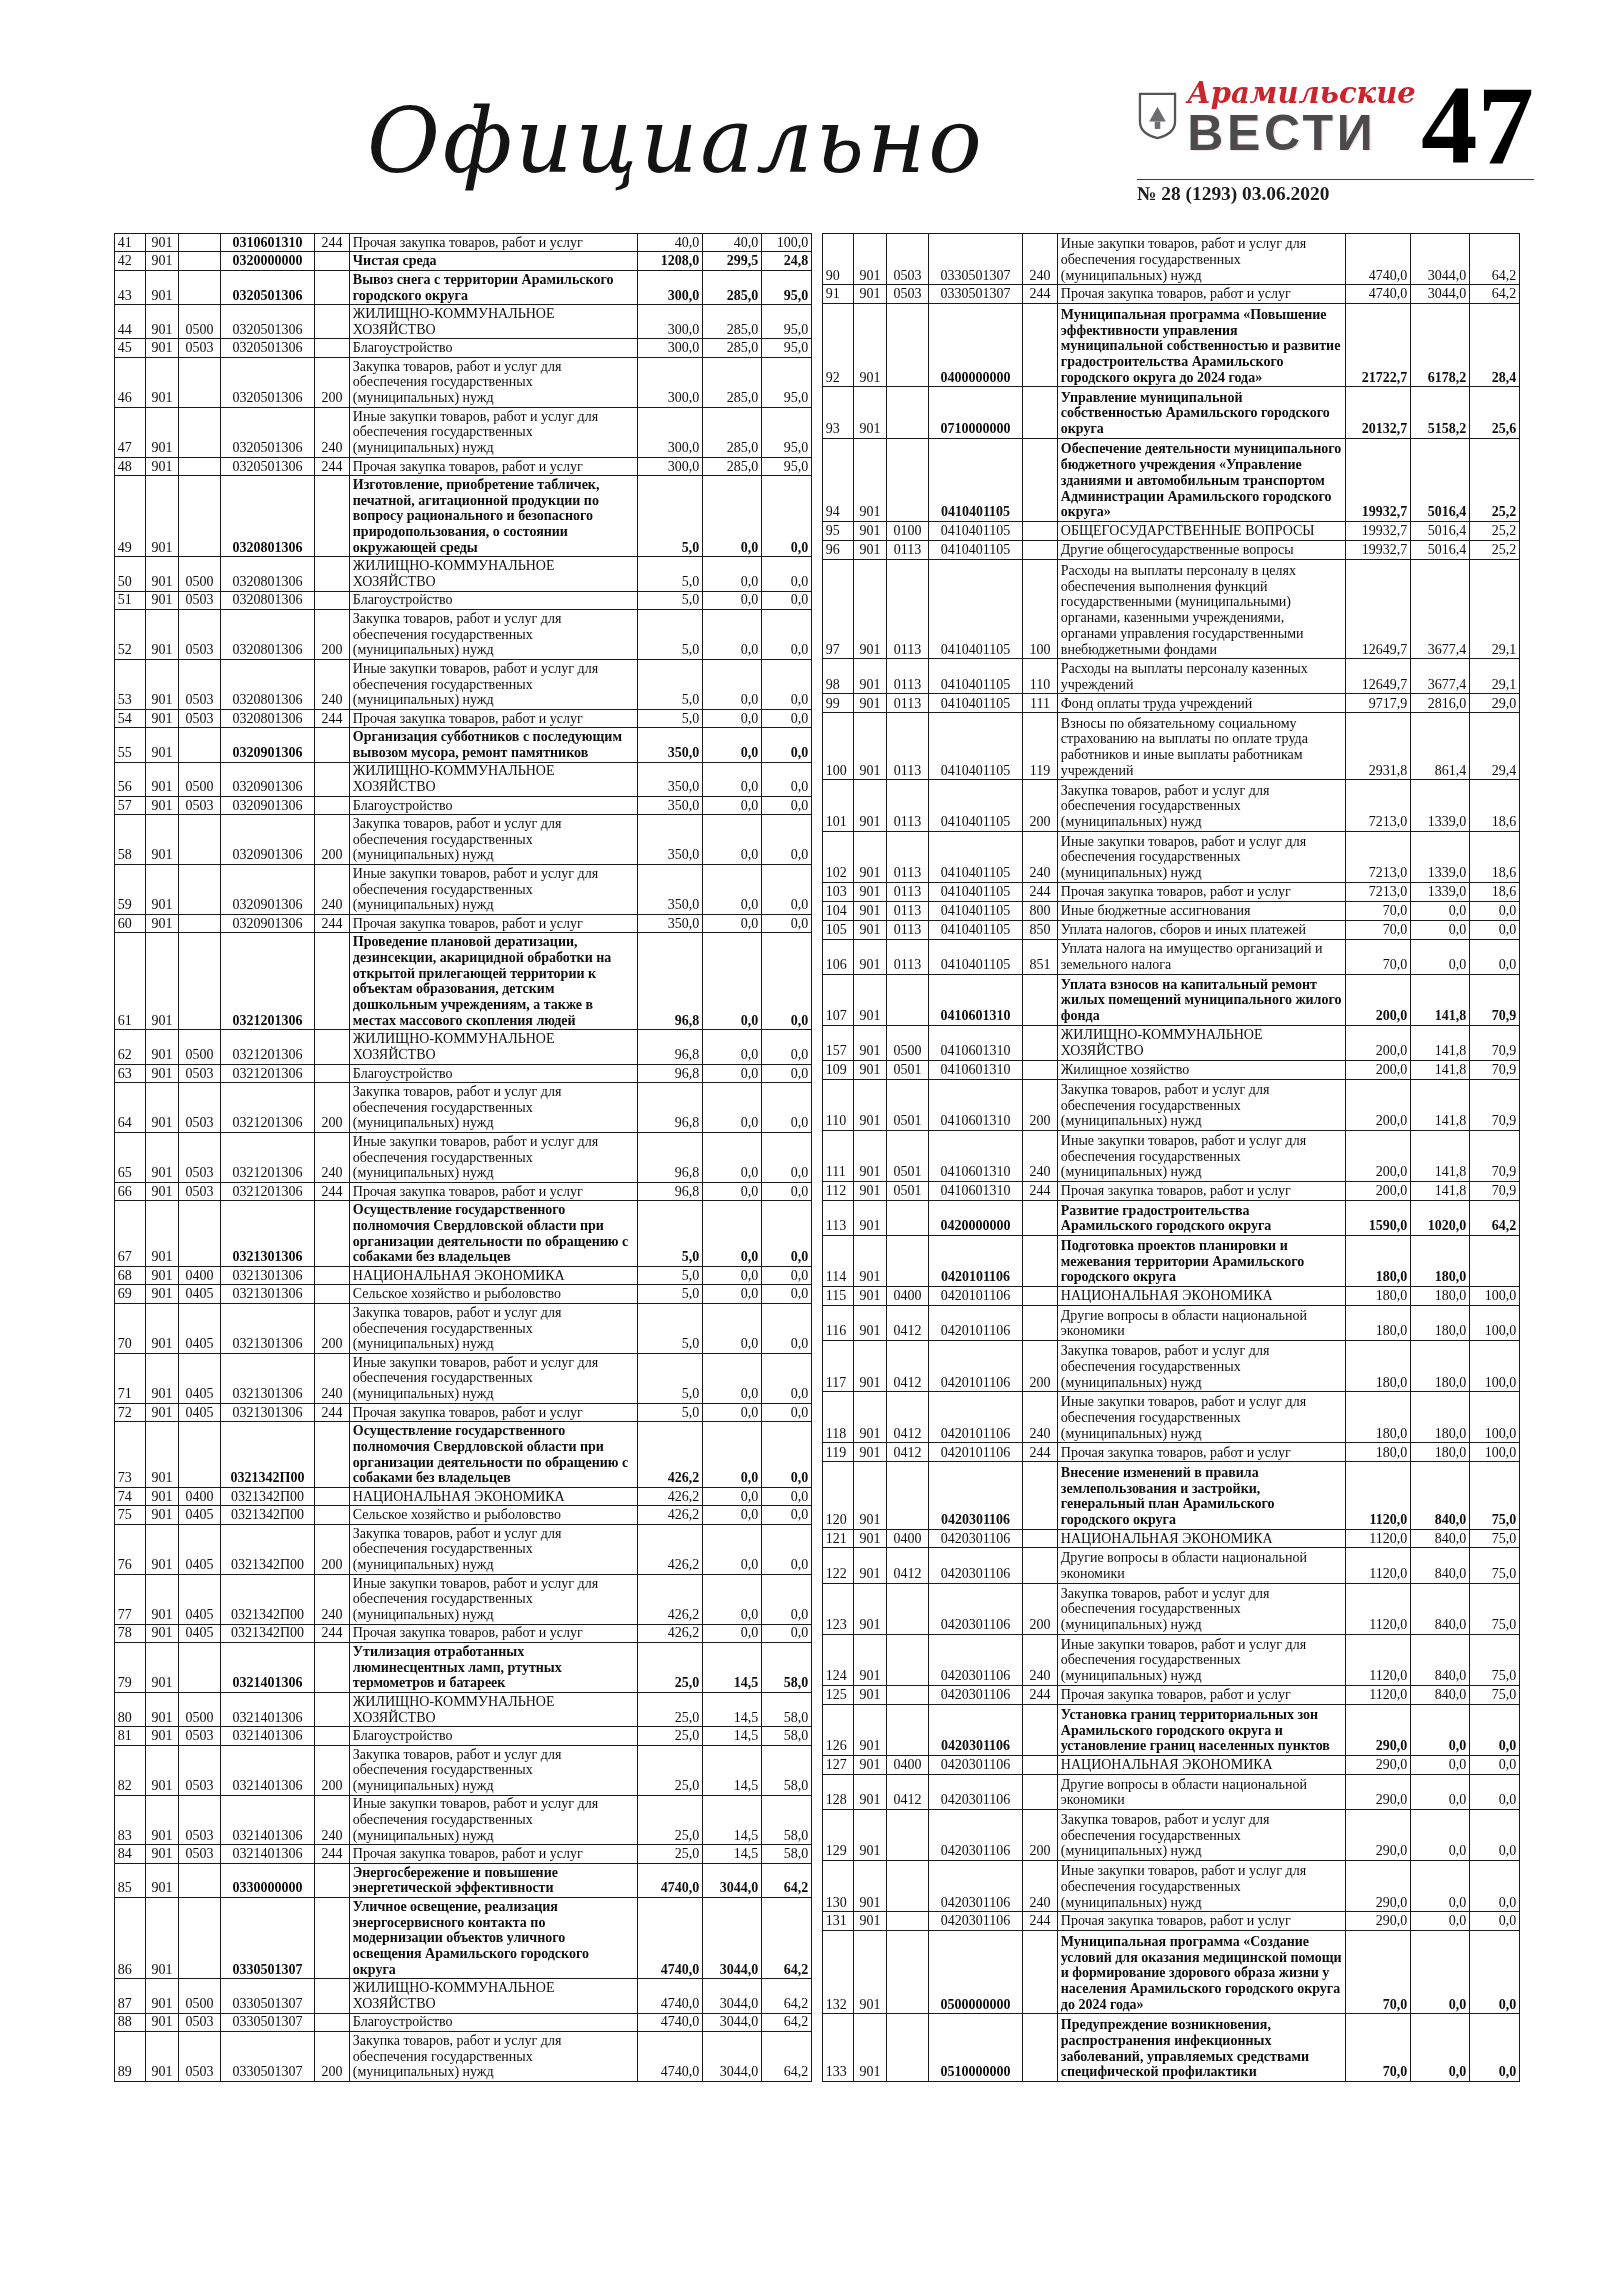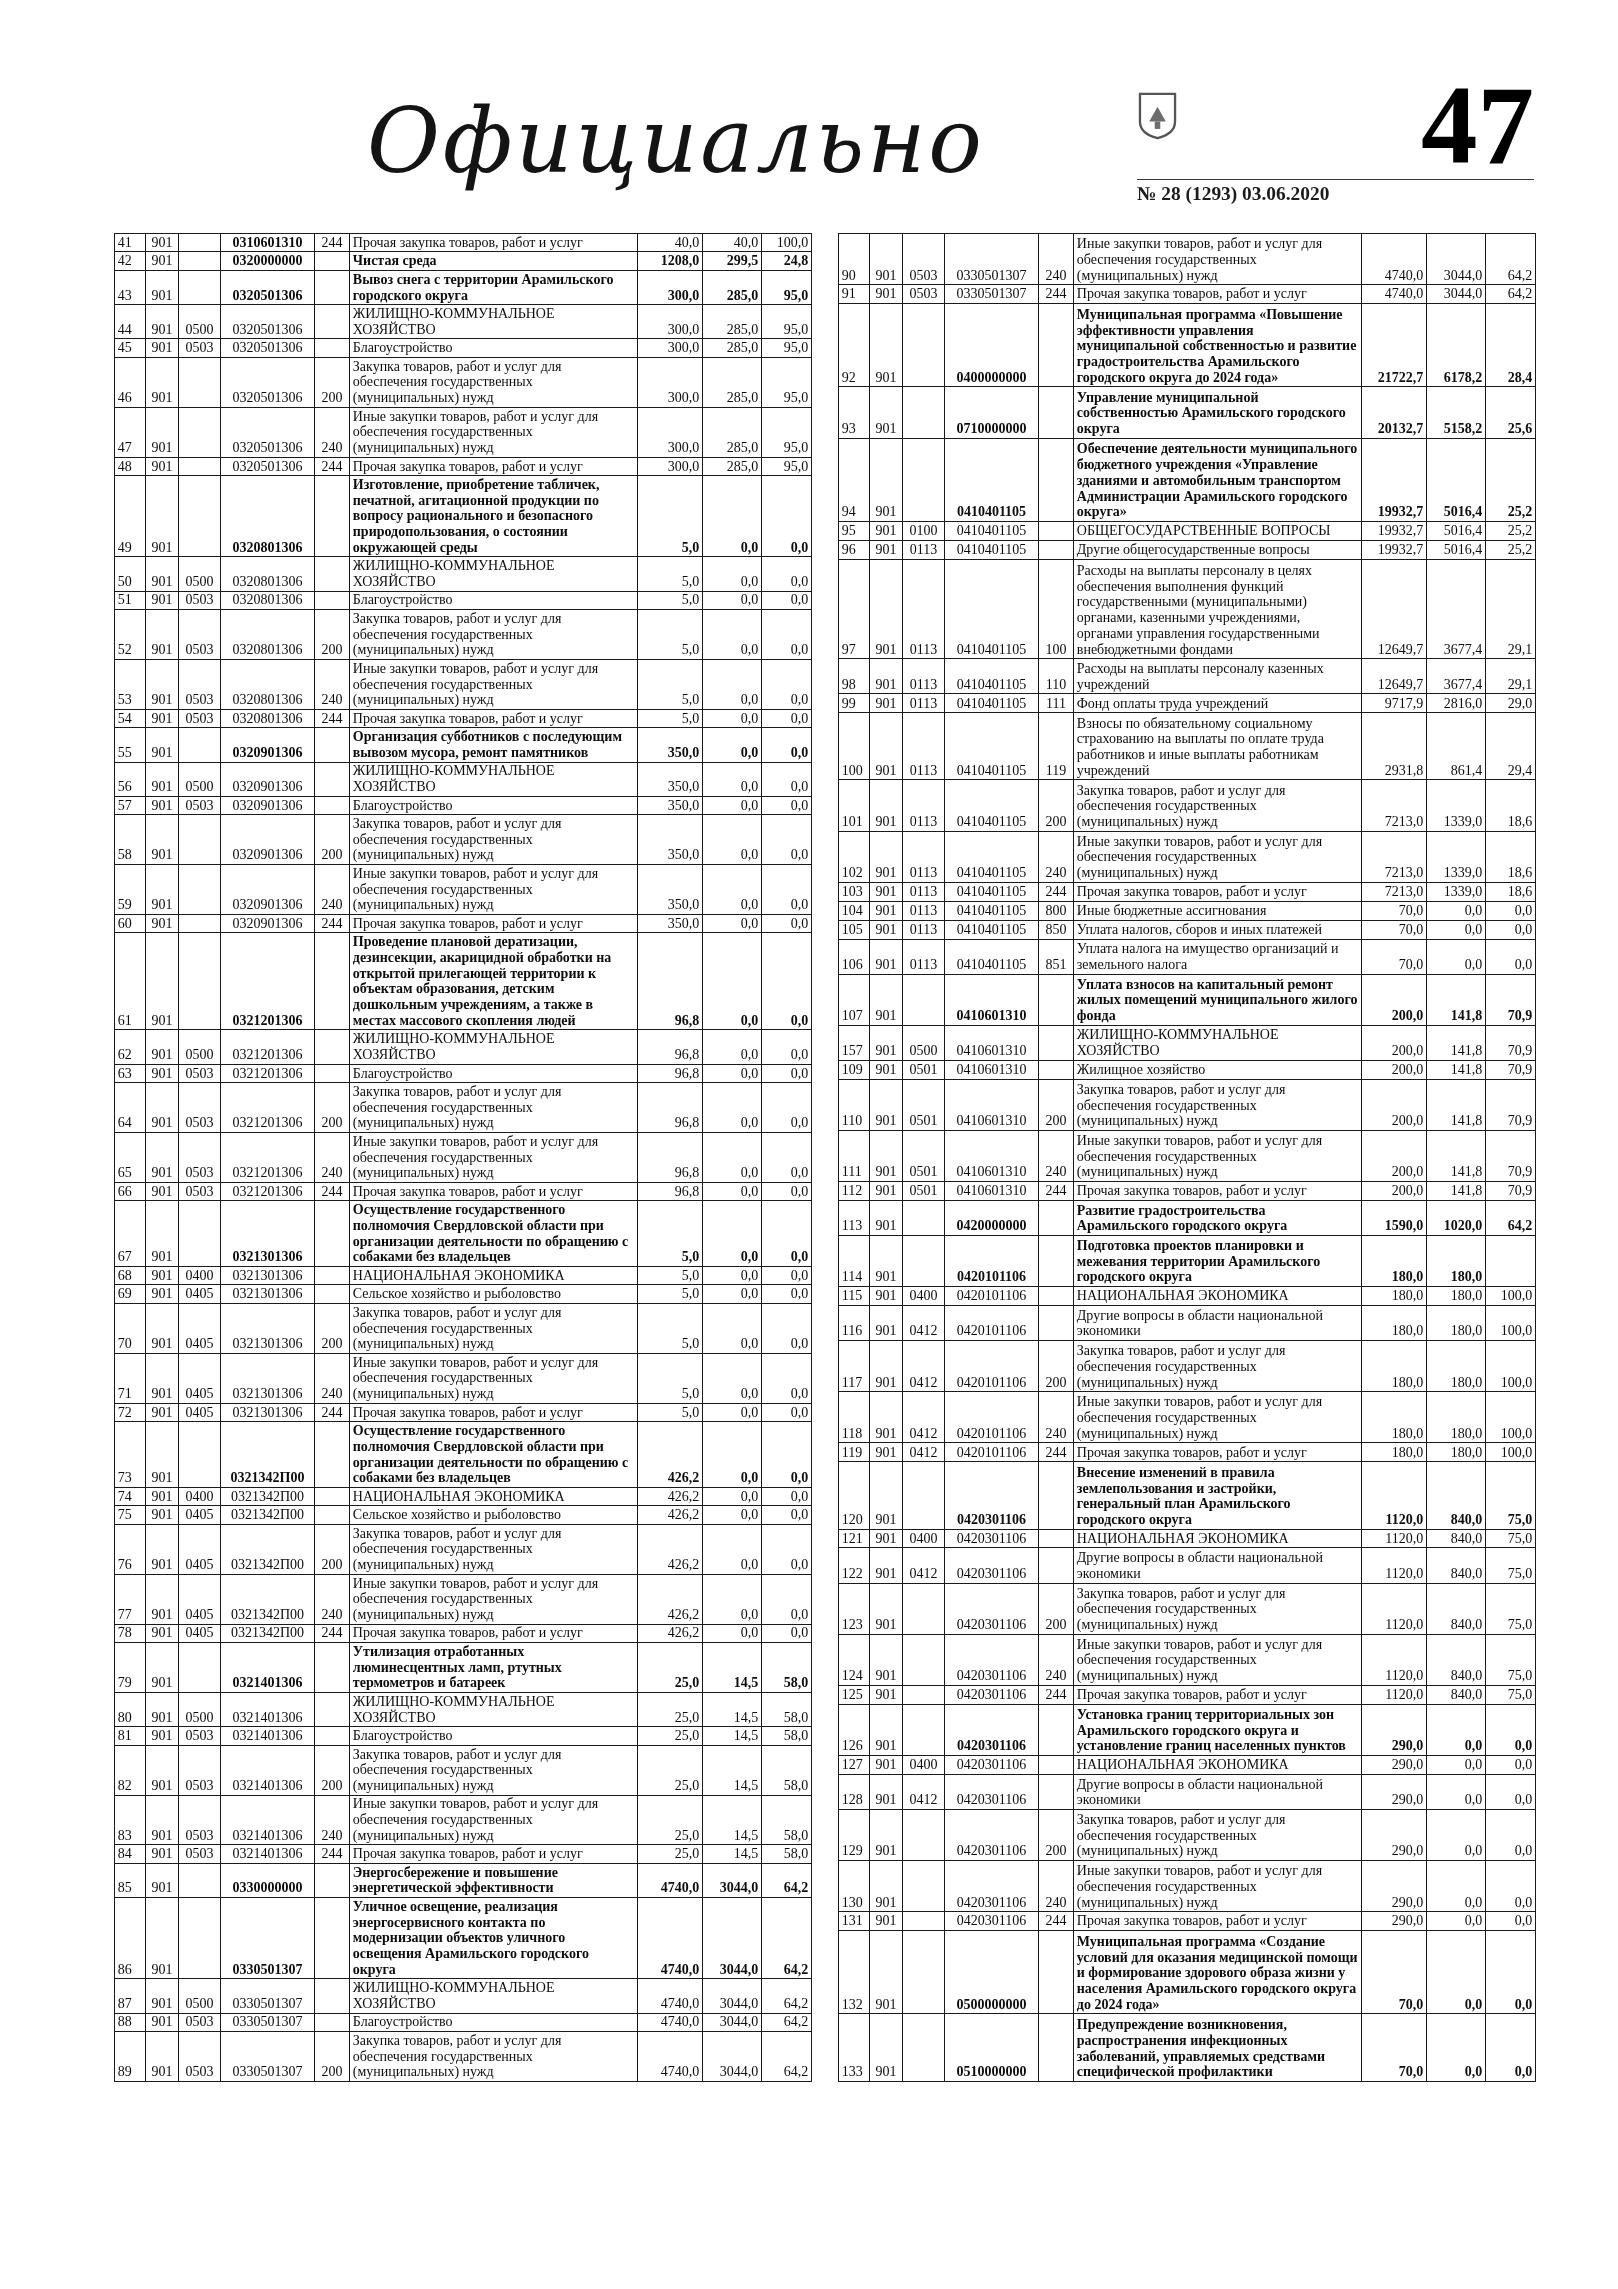--- a/index.html
+++ b/index.html
@@ -18,21 +18,21 @@
              font-size:29px;color:#c9252c;line-height:1;}
   .brand-bottom{font-family:"Liberation Sans",sans-serif;font-weight:bold;font-size:50px;
                 letter-spacing:3.7px;color:#4b4b4d;line-height:1.02;
                 text-shadow:1.4px 1.4px 0 #c9252c22;}
   .page-number{margin-left:auto;font-family:"Liberation Serif",serif;font-weight:bold;
                font-size:113px;line-height:0.82;color:#000;}
   .issue-line{border-top:1.8px solid #3a3a3a;margin-top:7.4px;padding-top:3px;
               font-size:19.4px;font-weight:bold;color:#1c1c1c;}
 
   
-  .columns{position:absolute;left:114px;top:233px;width:1418px;display:flex;gap:26px;}
+  .columns{position:absolute;left:114px;top:233px;width:1418px;display:flex;gap:10px;}
   table.budget{border-collapse:collapse;table-layout:fixed;width:698px;
                font-size:14px;line-height:15.7px;color:#0d0d0d;}
   table.budget td{border:0.9px solid #1a1a1a;padding:0.9px 2.8px;vertical-align:bottom;
                   overflow:hidden;word-wrap:break-word;}
   td.col-n{text-align:left;}
   td.col-gr,td.col-sec,td.col-tgt,td.col-typ{text-align:center;}
   td.col-name{text-align:left;vertical-align:top;}
   td.col-v1,td.col-v2,td.col-v3{text-align:right;}
   tr.b2 td.col-tgt,tr.b2 td.col-name,tr.b2 td.col-v1,tr.b2 td.col-v2,tr.b2 td.col-v3{font-weight:bold;}
   tr.b1 td.col-tgt{font-weight:bold;}
@@ -47,20 +47,24 @@
 
     <div class="brand-block">
       <div class="brand-row">
         <span class="emblem">
           <svg viewBox="0 0 44 52" width="41" height="48">
             <path d="M3 2 h38 v30 c0 11 -11 16 -19 18 C14 48 3 43 3 32 Z" fill="#ffffff" stroke="#555" stroke-width="2.5"></path>
             <path d="M13 32 l9 -16 9 16 z" fill="#6d6d6f"></path>
             <rect x="19" y="32" width="6" height="8" fill="#6d6d6f"></rect>
           </svg>
         </span>
+        <div class="brand-names">
+          <div class="brand-top">Арамильские</div>
+          <div class="brand-bottom">ВЕСТИ</div>
+        </div>
         <div class="page-number">47</div>
       </div>
       <div class="issue-line">№ 28 (1293) 03.06.2020</div>
     </div>
   </header>
 
   <main class="columns">
     <table class="budget" id="table-left">
       <colgroup>
         <col style="width:31px">

